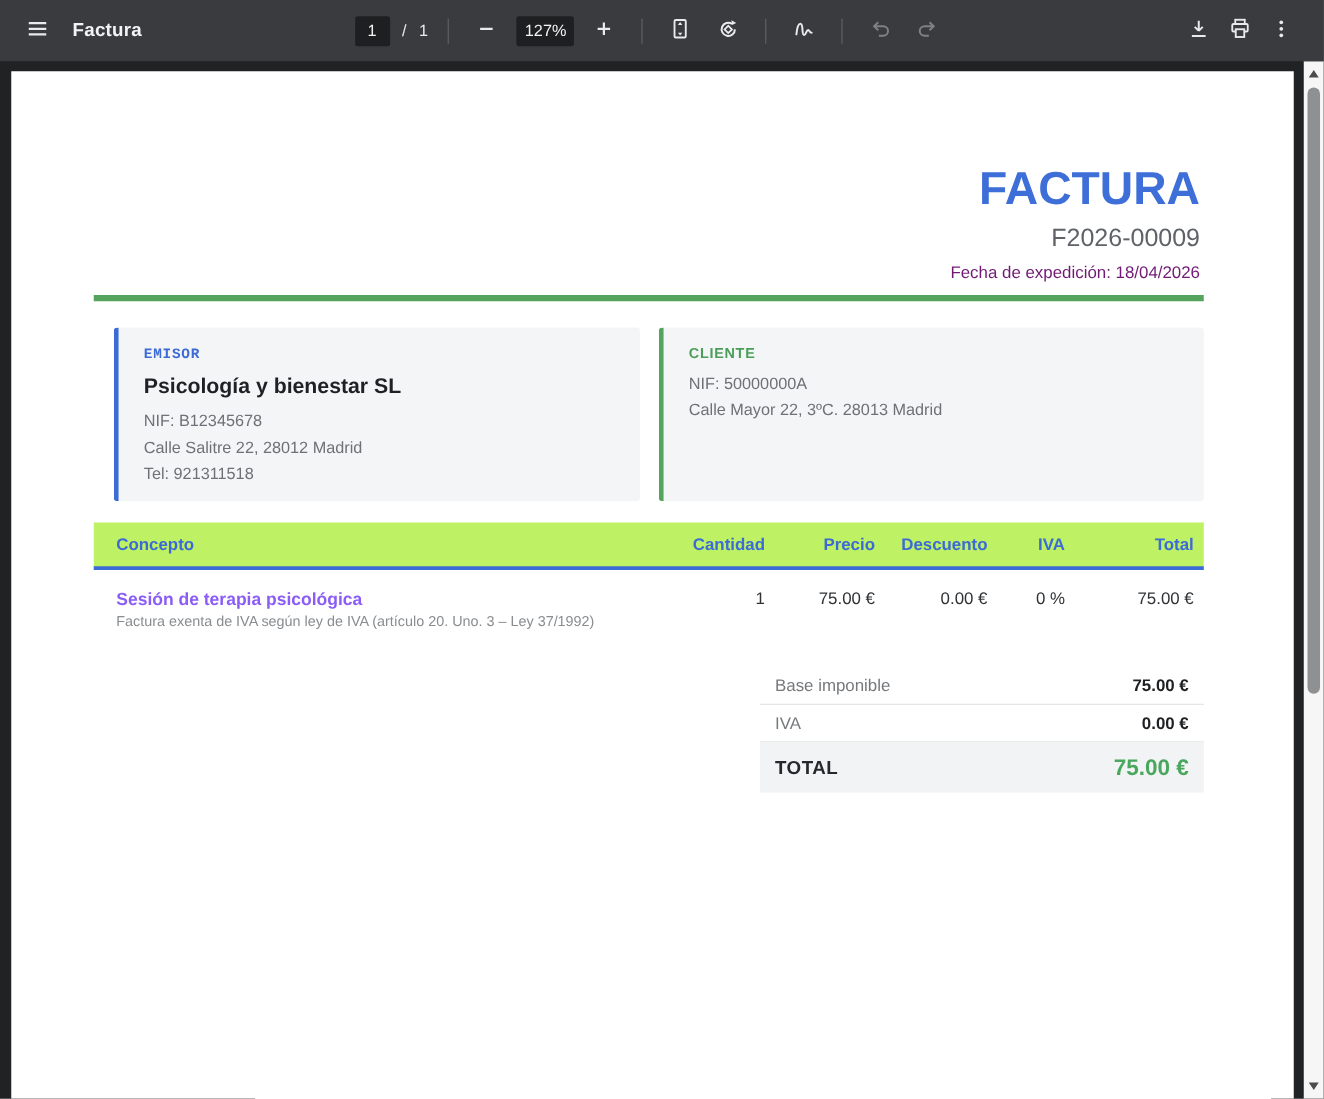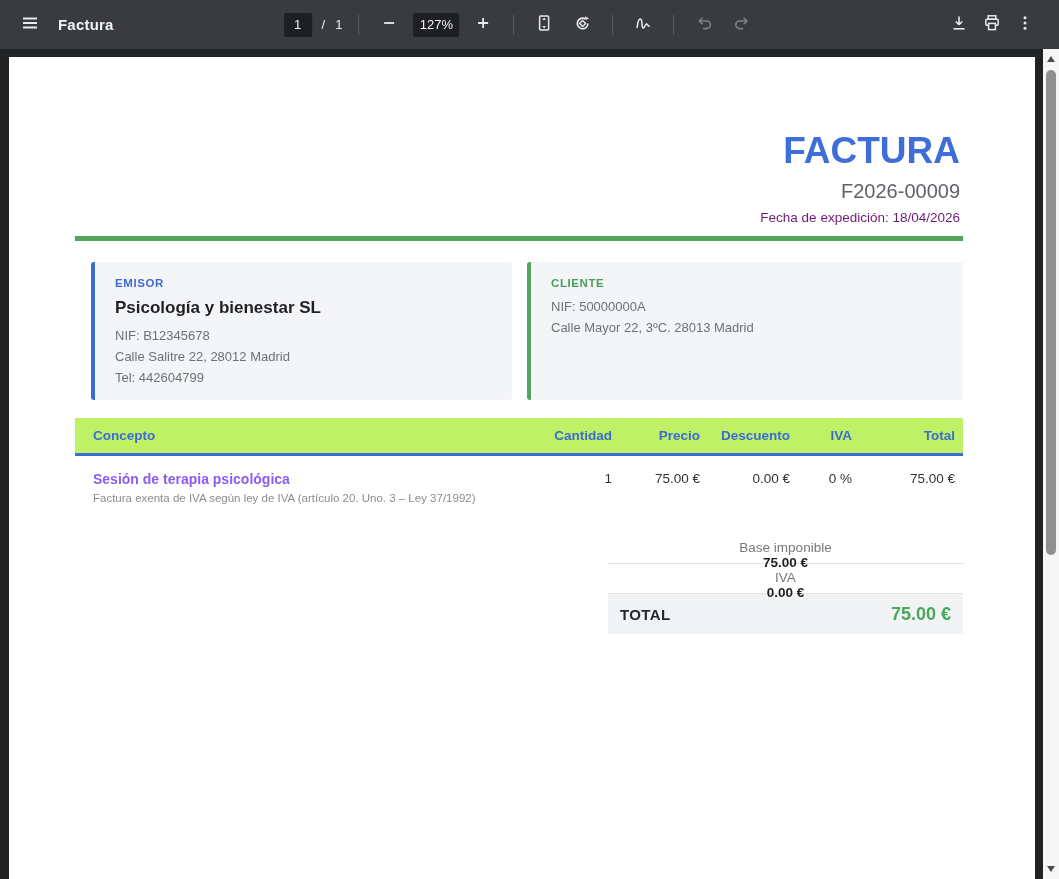--- a/index.html
+++ b/index.html
@@ -65,21 +65,21 @@
 
   .green-rule{ position:absolute; left:66px; right:72px; top:179px; height:5px; background:#55a45e; }
 
   .party-row{ position:absolute; left:82px; right:72px; top:205px; display:flex; gap:15px; }
   .party-box{
     background:#f4f5f7; border-radius:3px; padding:15px 20px 12px 20px; min-height:121px;
   }
   .box-emisor{ width:421px; border-left:4px solid #3c6bd6; }
   .box-cliente{ flex:1; border-left:4px solid #55a45e; }
   .party-label{ font-size:11.5px; font-weight:700; letter-spacing:.6px; }
-  .box-emisor .party-label{ color:#3c6bd6; }
+  .box-emisor .party-label{ color:#3c6bd6;font-family:Liberation Mono, monospace; }
   .box-cliente .party-label{ color:#4a9e58; }
   .party-name{ margin-top:9px; font-size:17px; font-weight:700; color:#1f2023; }
   .party-details{ margin-top:7px; font-size:13px; line-height:21px; color:#6e7175; }
 
   .items-table{ position:absolute; left:66px; right:72px; top:361px; }
   .t-head{
     display:flex; align-items:center; background:#bef264;
     border-bottom:3px solid #3c6bd6; padding:10px 8px 10px 0;
     font-size:13.5px; font-weight:700; color:#3c6bd6;
   }
@@ -91,21 +91,20 @@
   .c-iva{ width:62px; text-align:right; }
   .c-total{ width:103px; text-align:right; }
   .item-name{ font-size:14px; font-weight:700; color:#8b5cf6; }
   .item-note{ margin-top:5px; font-size:11.5px; color:#8a8d90; }
 
   .totals{ position:absolute; right:72px; top:477px; width:355px; }
   .tot-row{
     display:flex; justify-content:space-between; align-items:center;
     padding:6px 12px; height:30px; border-bottom:1px solid #e4e5e7;
     font-size:13.5px;
-    flex-direction:column;
   }
   .tot-label{ color:#76797c; }
   .tot-value{ font-weight:700; color:#1f2023; }
   .tot-grand{
     display:flex; justify-content:space-between; align-items:center;
     background:#f1f3f4; height:40px; padding:6px 12px;
   }
   .grand-label{ font-size:15px; font-weight:700; color:#26282b; letter-spacing:.4px; }
   .grand-value{ font-size:18px; font-weight:700; color:#4aa85e; }
 </style>
@@ -240,21 +239,21 @@
 
   <div class="green-rule"></div>
 
   <div class="party-row">
     <div class="party-box box-emisor">
       <div class="party-label">EMISOR</div>
       <div class="party-name">Psicología y bienestar SL</div>
       <div class="party-details">
         <div>NIF: B12345678</div>
         <div>Calle Salitre 22, 28012 Madrid</div>
-        <div>Tel: 442604799</div>
+        <div>Tel: 921311518</div>
       </div>
     </div>
     <div class="party-box box-cliente">
       <div class="party-label">CLIENTE</div>
       <div class="party-details">
         <div>NIF: 50000000A</div>
         <div>Calle Mayor 22, 3ºC. 28013 Madrid</div>
       </div>
     </div>
   </div>

